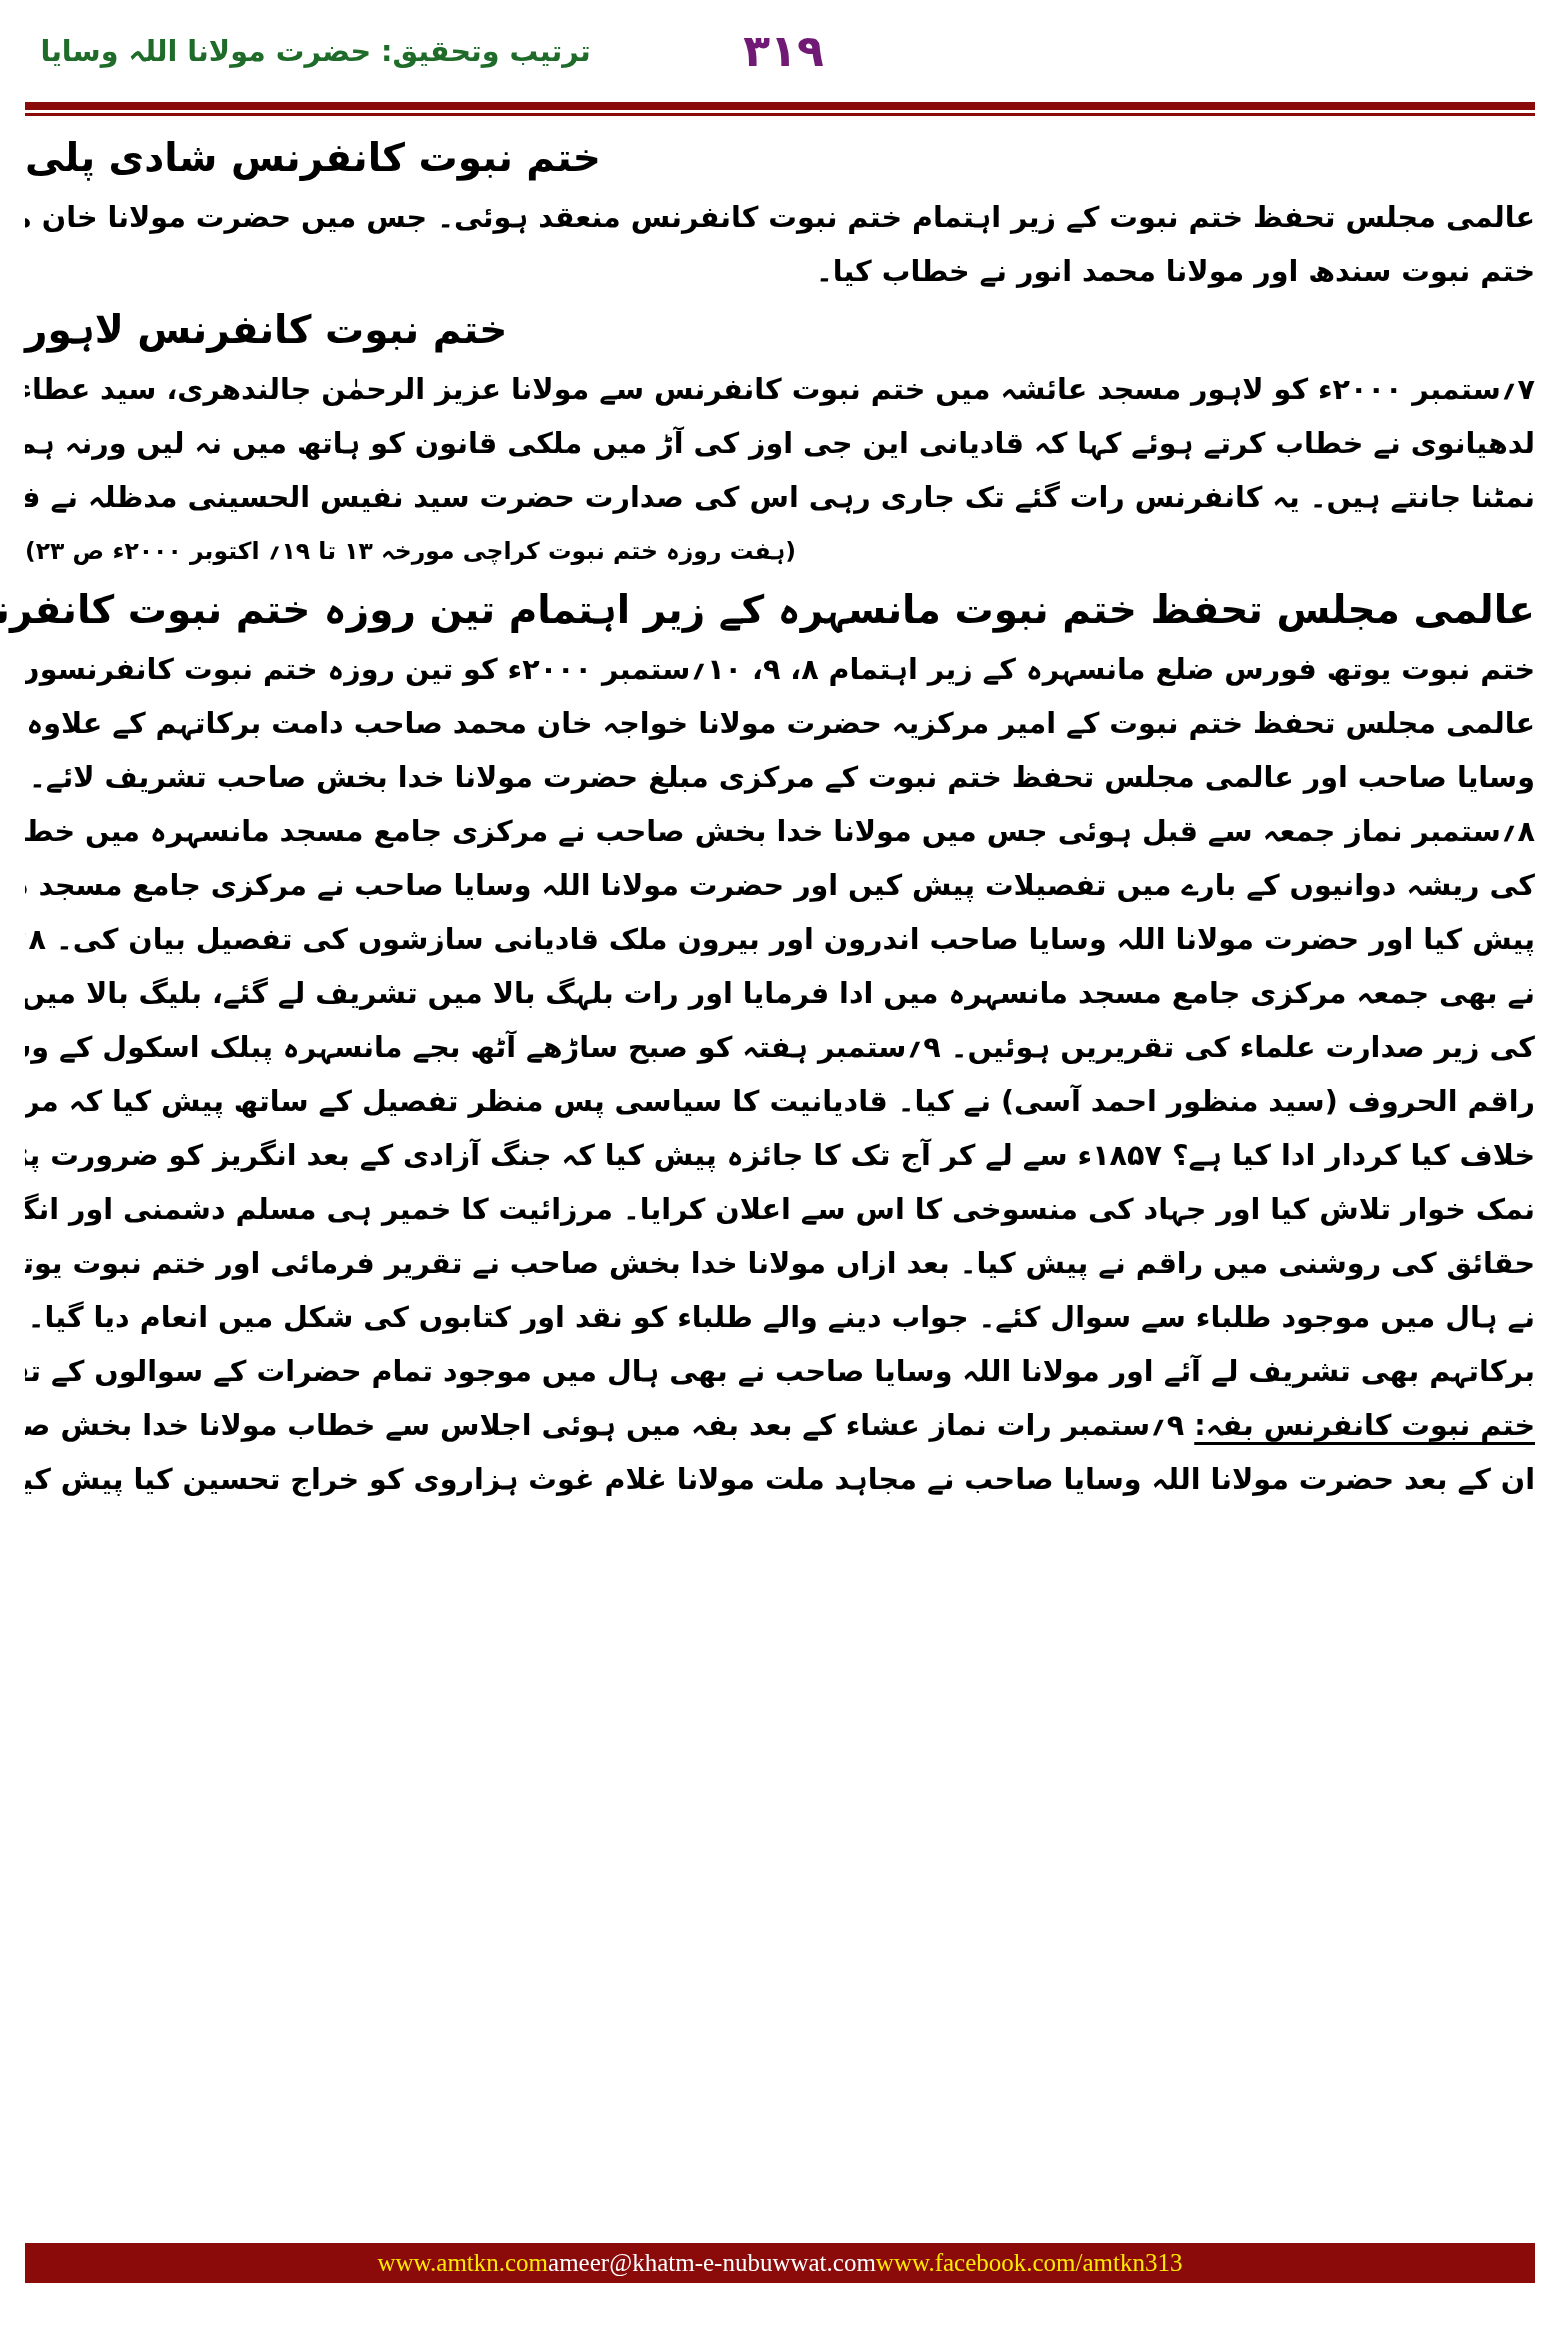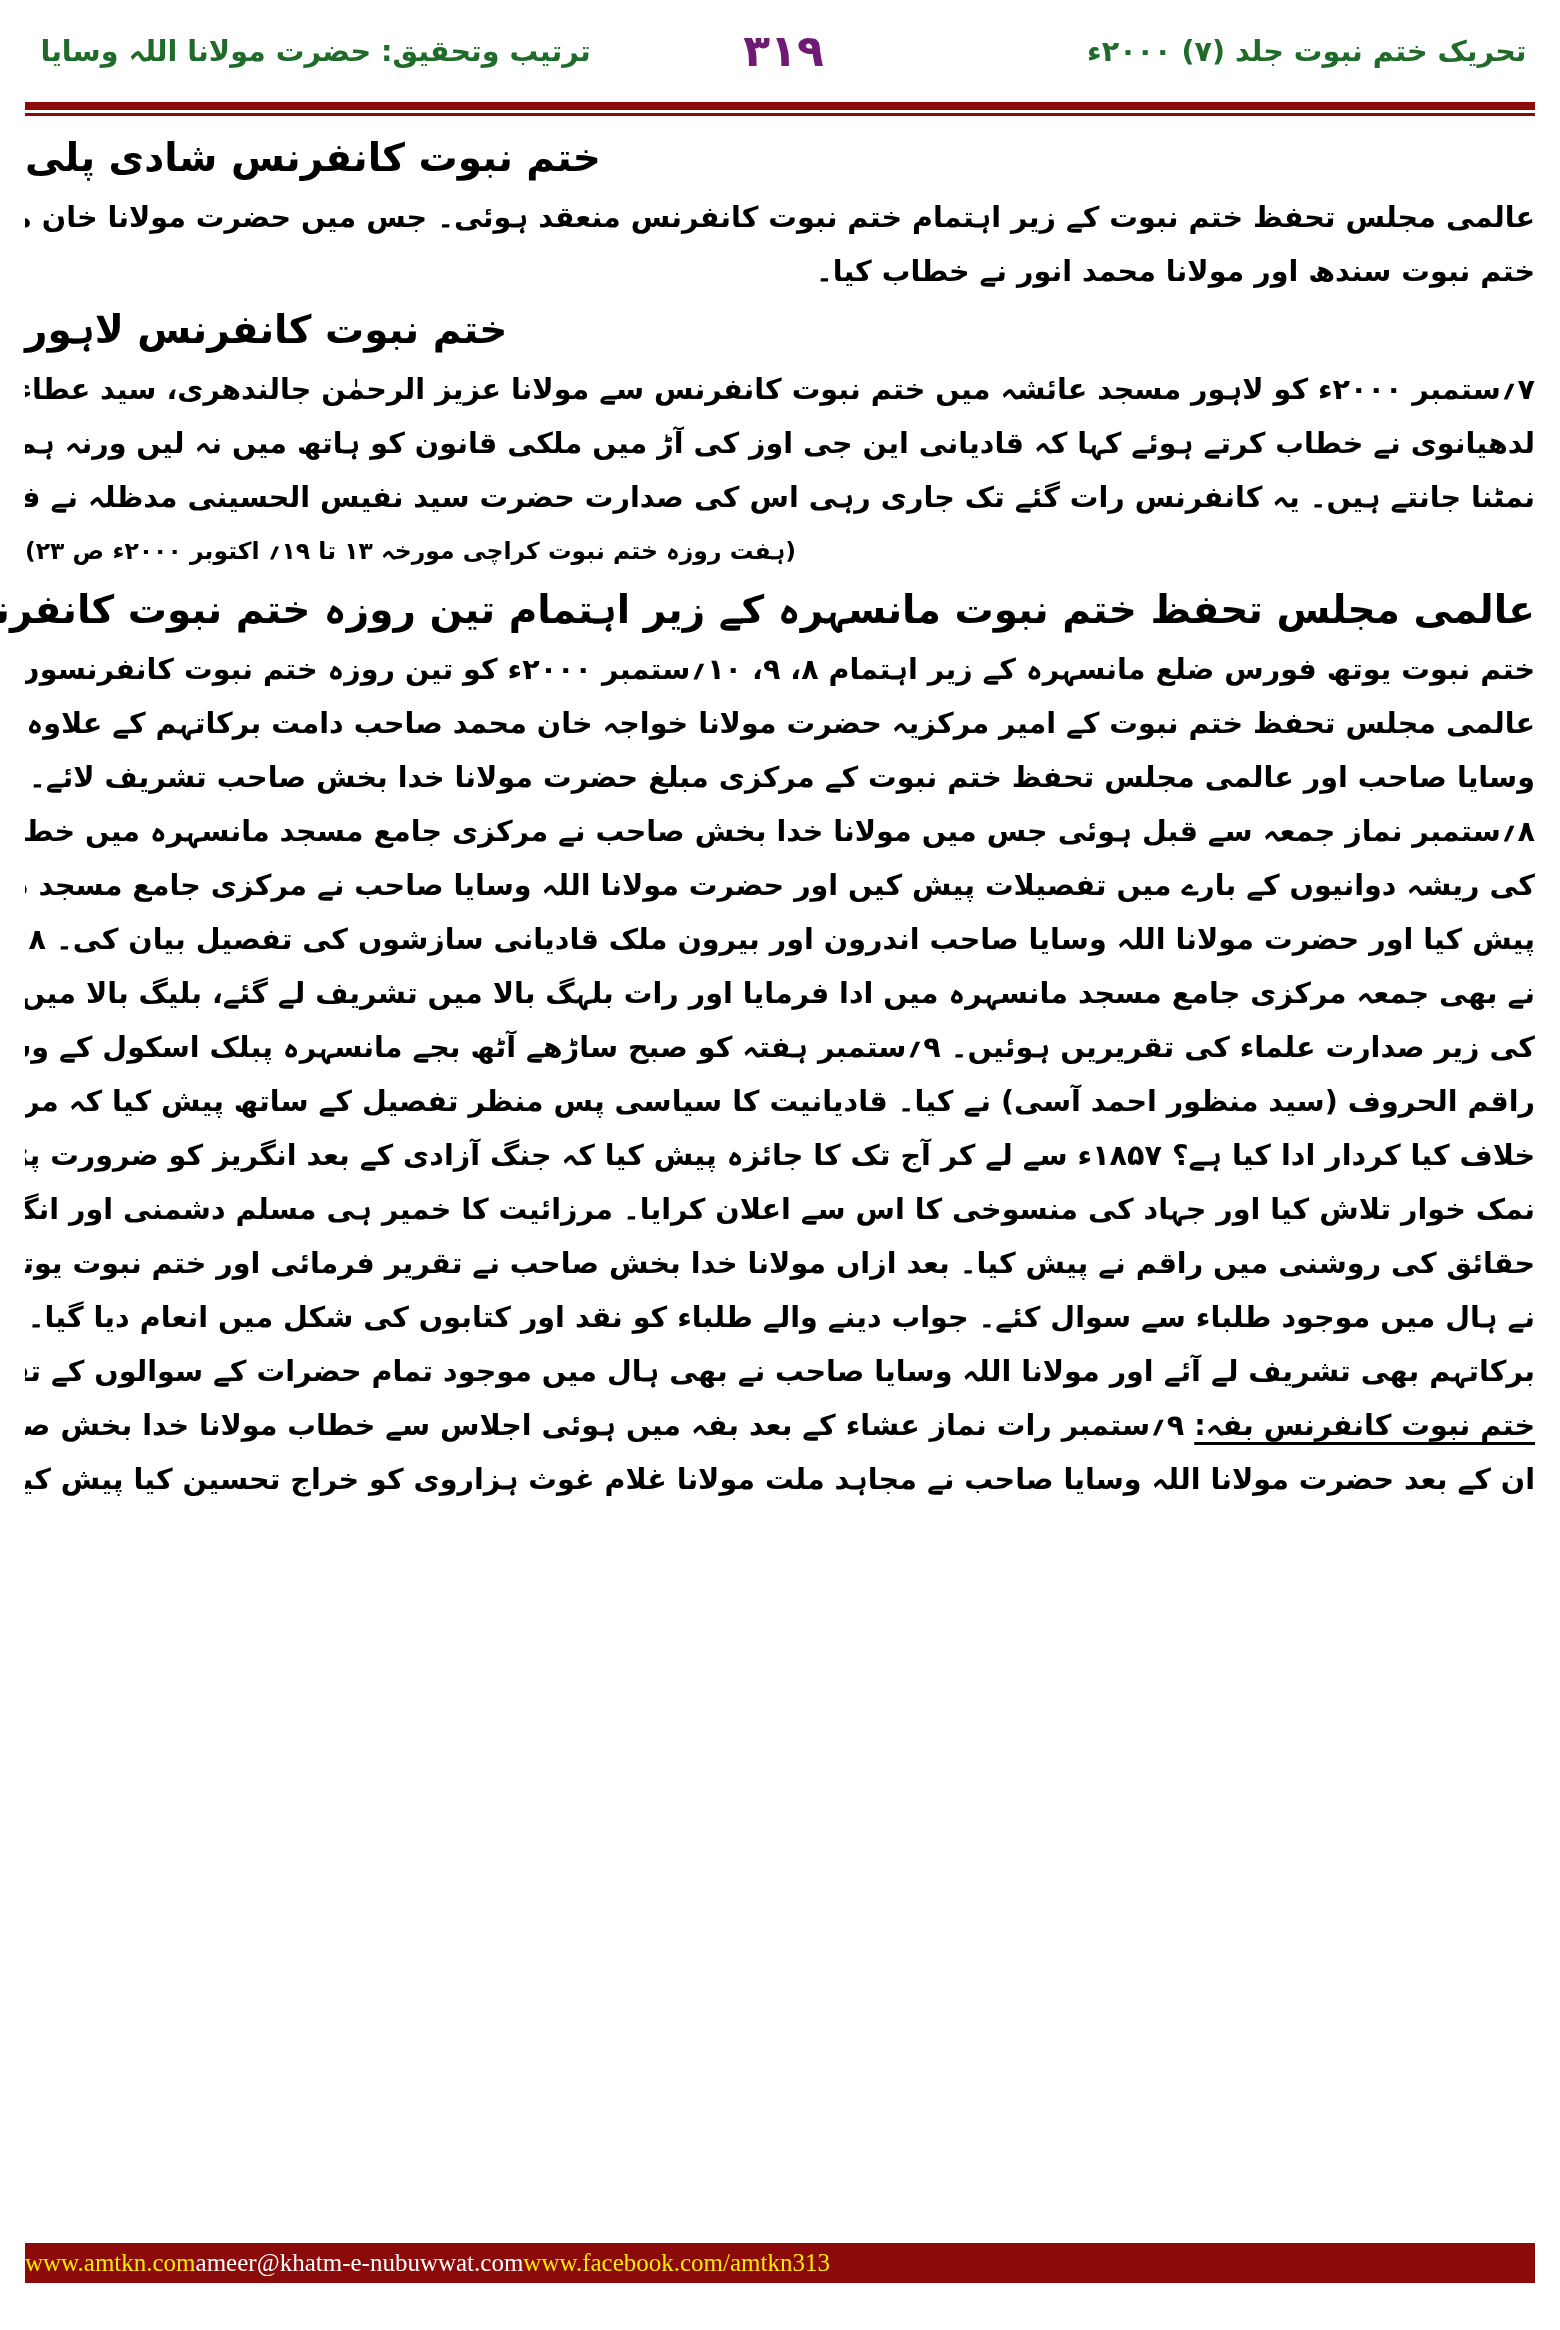--- a/index.html
+++ b/index.html
@@ -36,33 +36,32 @@
       text-align: justify; text-align-last: justify; overflow: hidden;
     }
     .para-line.last { text-align-last: right; }
     .line-with-cite { display: flex; justify-content: space-between; align-items: baseline; }
     .cite { font-size: 23.5px; font-weight: bold; white-space: nowrap; }
     .cite-line { font-size: 23.5px; font-weight: bold; line-height: 54px; text-align: left; white-space: nowrap; }
     .underlined { text-decoration: underline; text-decoration-thickness: 3.4px; text-underline-offset: 6.7px; }
 
     .footer {
       position: absolute; left: 25px; right: 25px; top: 2243px; height: 40px;
-      background: #8b0a0a; display: flex; align-items: center; justify-content: flex-start;
+      background: #8b0a0a; display: flex; align-items: center; justify-content: center;
       font-family: "Liberation Serif", serif; font-size: 25px;
     }
     .footer .yellow { color: #ffea00; }
     .footer .white { color: #ffffff; }
   </style>
 </head>
 <body>
 
 <div class="page-header">
   <div class="hdr-left">ترتیب وتحقیق: حضرت مولانا اللہ وسایا</div>
   <div class="hdr-page">۳۱۹</div>
-  <div class="hdr-right">تحریک ختم نبوت جلد (۷) ۲۰۰۰ء</div>
 </div>
 <div class="rule-thick"></div>
 <div class="rule-thin"></div>
 
 <div class="content">
 
   <h2 class="heading">ختم نبوت کانفرنس شادی پلی</h2>
   <div class="para-line">عالمی مجلس تحفظ ختم نبوت کے زیر اہتمام ختم نبوت کانفرنس منعقد ہوئی۔ جس میں حضرت مولانا خان محمد کندھانی مبلغ عالمی مجلس تحفظ</div>
   <div class="para-line last line-with-cite">
     <span>ختم نبوت سندھ اور مولانا محمد انور نے خطاب کیا۔</span>

